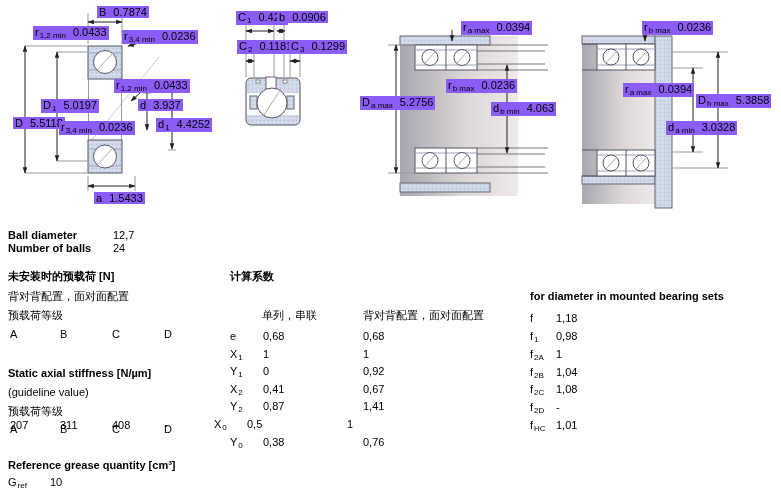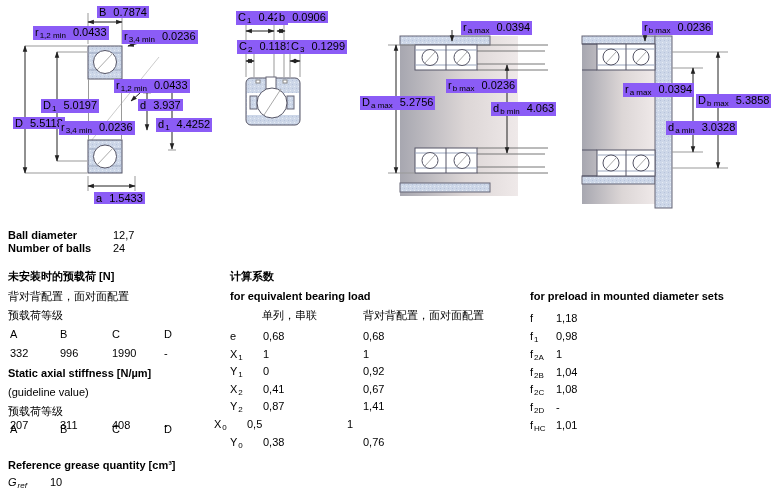--- a/index.html
+++ b/index.html
@@ -8,21 +8,21 @@
     position:relative; width:781px; height:494px; background:#fff;
     font-family:"Liberation Sans","DejaVu Sans",sans-serif;
     font-size:11px; color:#000; overflow:hidden;
   }
   svg.draw{ position:absolute; left:0; top:0; }
   .line{ position:absolute; white-space:nowrap; line-height:13px; }
   .b{ font-weight:bold; }
   .lab{ display:inline-block; width:105px; }
   .cell{ display:inline-block; width:52px; }
   .cell.c0{ padding-left:2px; }
-  .glab{ display:inline-block; width:42px;font-style:italic; }
+  .glab{ display:inline-block; width:42px; }
   .flab{ display:inline-block; width:33px; }
   .fc1{ display:inline-block; width:100px; }
   .h1{ display:inline-block; width:101px; }
   .plab{ display:inline-block; width:26px; }
   .dim{ position:absolute; white-space:nowrap; background:#8b5cf6; padding:0 2px; line-height:12px; }
   .ds, .fs{ font-size:8px; position:relative; top:2px; margin-left:1px; }
   .ds:empty, .fs:empty{ display:none; }
   .dv{ margin-left:7px; }
 </style>
 </head>
@@ -224,49 +224,47 @@
     <span class="lab b">Ball diameter</span><span>12,7</span>
   </div>
   <div class="line" style="left:8px;top:242px">
     <span class="lab b">Number of balls</span><span>24</span>
   </div>
 
   <div class="line b" style="left:8px;top:270px">未安装时的预载荷 [N]</div>
   <div class="line" style="left:8px;top:290px">背对背配置，面对面配置</div>
   <div class="line" style="left:8px;top:309px">预载荷等级</div>
   <div class="line" style="left:8px;top:328px"><span class="cell c0">A</span><span class="cell">B</span><span class="cell">C</span><span class="cell">D</span></div>
-  <div class="line" style="left:8px;top:347px"><span class="cell c0">332</span><span class="cell">996</span><span class="cell">1990</span><span class="cell">-</span></div>
 
   <div class="line b" style="left:8px;top:367px">Static axial stiffness [N/µm]</div>
   <div class="line" style="left:8px;top:386px">(guideline value)</div>
   <div class="line" style="left:8px;top:405px">预载荷等级</div>
   <div class="line" style="left:8px;top:423px"><span class="cell c0">A</span><span class="cell">B</span><span class="cell">C</span><span class="cell">D</span></div>
   <div class="line" style="left:8px;top:419px"><span class="cell c0">207</span><span class="cell">311</span><span class="cell">408</span><span class="cell">-</span></div>
 
   <div class="line b" style="left:8px;top:459px">Reference grease quantity [cm³]</div>
   <div class="line" style="left:8px;top:476px">
     <span class="glab"><span>G</span><span class="fs">ref</span></span><span>10</span>
   </div>
 
   <div class="line b" style="left:230px;top:270px">计算系数</div>
-  <div class="line b" style="left:230px;top:290px">for equivalent bearing load</div>
   <div class="line" style="left:262px;top:309px">
     <span class="h1">单列，串联</span><span>背对背配置，面对面配置</span>
   </div>
   <div>
       <div class="line" style="left: 230px; top: 330px;"><span class="flab"><span>e</span></span><span class="fc1">0,68</span><span>0,68</span></div>
       <div class="line" style="left: 230px; top: 348px;"><span class="flab"><span>X</span><span class="fs">1</span></span><span class="fc1">1</span><span>1</span></div>
       <div class="line" style="left: 230px; top: 365px;"><span class="flab"><span>Y</span><span class="fs">1</span></span><span class="fc1">0</span><span>0,92</span></div>
       <div class="line" style="left: 230px; top: 383px;"><span class="flab"><span>X</span><span class="fs">2</span></span><span class="fc1">0,41</span><span>0,67</span></div>
       <div class="line" style="left: 230px; top: 400px;"><span class="flab"><span>Y</span><span class="fs">2</span></span><span class="fc1">0,87</span><span>1,41</span></div>
       <div class="line" style="left: 214px; top: 418px;"><span class="flab"><span>X</span><span class="fs">0</span></span><span class="fc1">0,5</span><span>1</span></div>
       <div class="line" style="left: 230px; top: 436px;"><span class="flab"><span>Y</span><span class="fs">0</span></span><span class="fc1">0,38</span><span>0,76</span></div>
     </div>
 
-  <div class="line b" style="left:530px;top:290px">for preload in mounted diameter sets</div>
+  <div class="line b" style="left:530px;top:290px">for diameter in mounted bearing sets</div>
   <div>
       <div class="line" style="left: 530px; top: 312px;"><span class="plab"><span>f</span></span><span>1,18</span></div>
       <div class="line" style="left: 530px; top: 330px;"><span class="plab"><span>f</span><span class="fs">1</span></span><span>0,98</span></div>
       <div class="line" style="left: 530px; top: 348px;"><span class="plab"><span>f</span><span class="fs">2A</span></span><span>1</span></div>
       <div class="line" style="left: 530px; top: 366px;"><span class="plab"><span>f</span><span class="fs">2B</span></span><span>1,04</span></div>
       <div class="line" style="left: 530px; top: 383px;"><span class="plab"><span>f</span><span class="fs">2C</span></span><span>1,08</span></div>
       <div class="line" style="left: 530px; top: 401px;"><span class="plab"><span>f</span><span class="fs">2D</span></span><span>-</span></div>
       <div class="line" style="left: 530px; top: 419px;"><span class="plab"><span>f</span><span class="fs">HC</span></span><span>1,01</span></div>
     </div>
 

